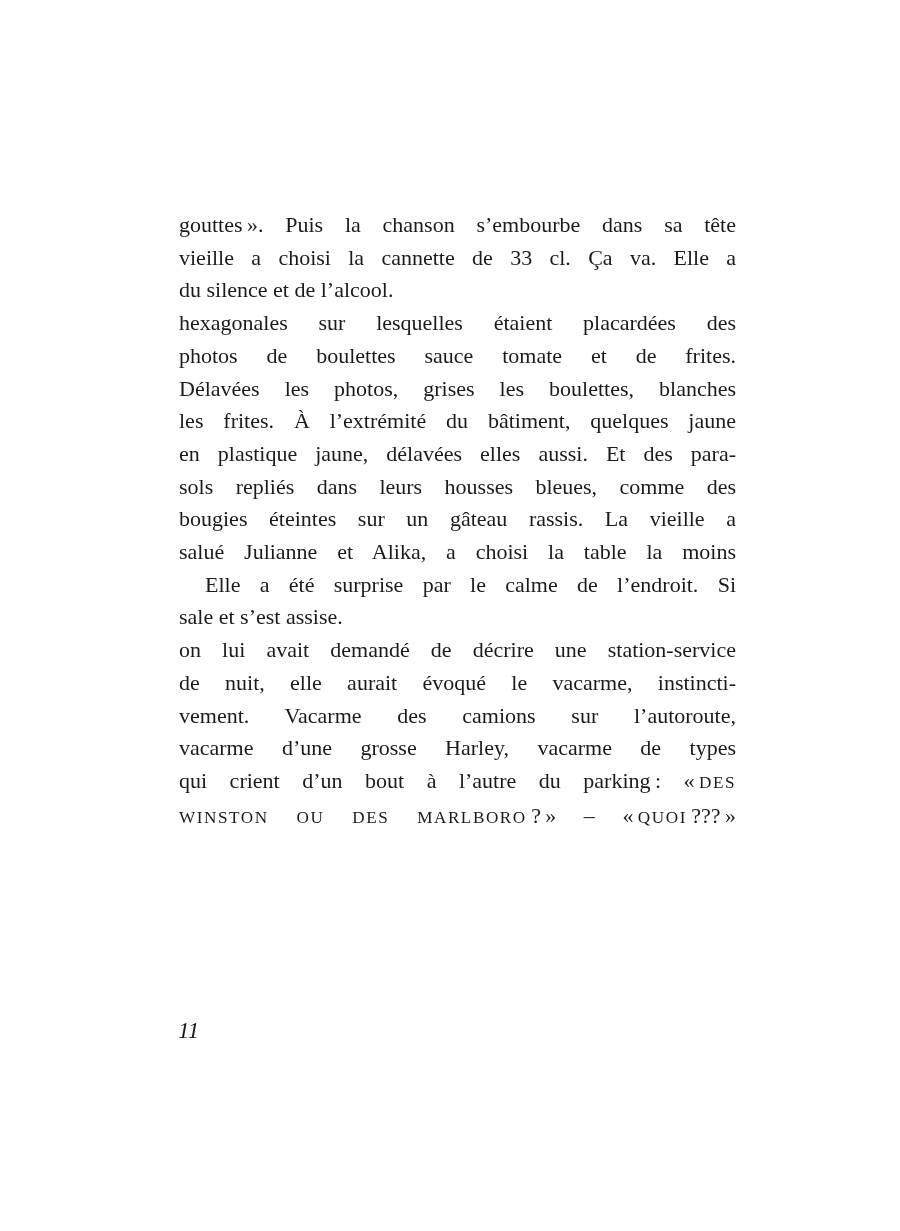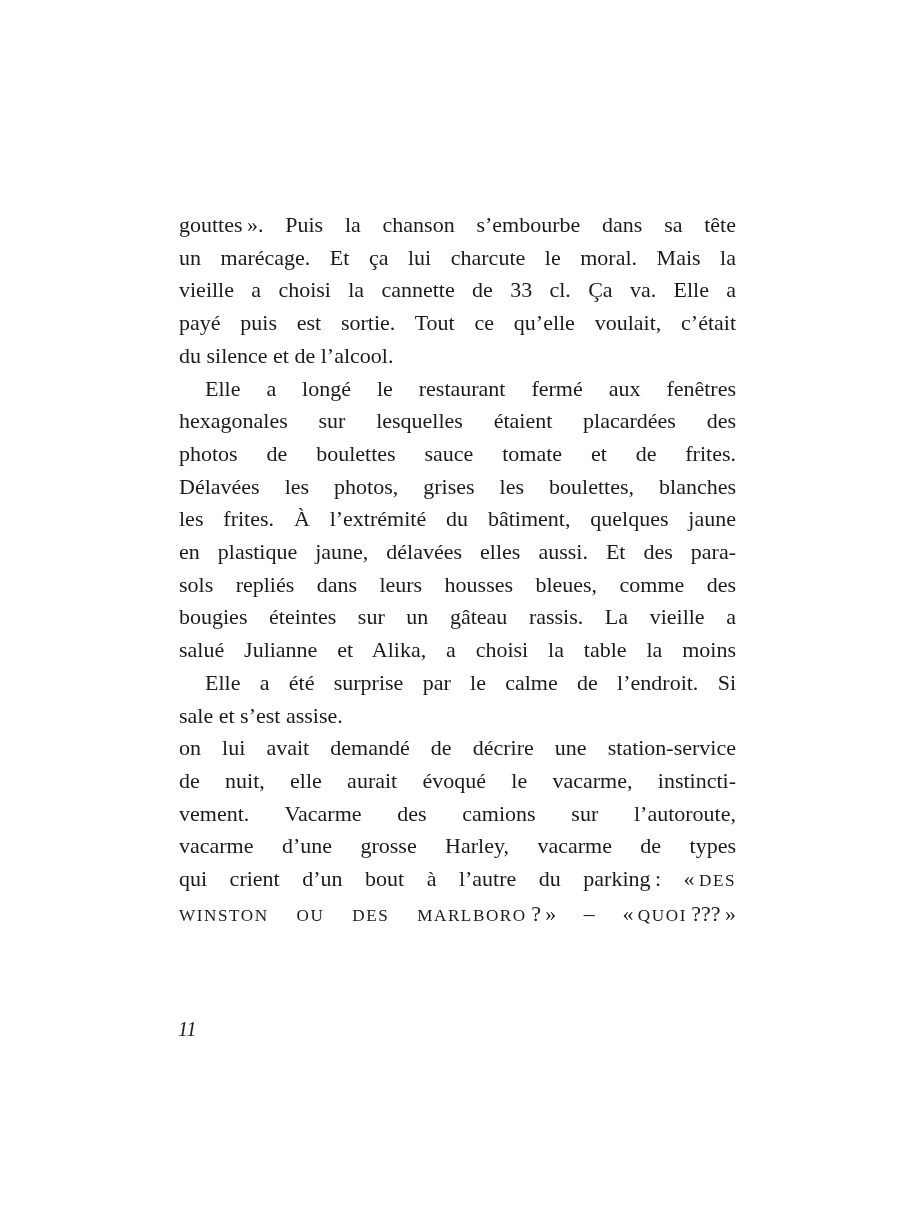--- a/index.html
+++ b/index.html
@@ -36,36 +36,33 @@
     text-indent: 26px;
   }
   .sc {
     font-size: 0.78em;
     letter-spacing: 0.09em;
   }
   .page-number {
     position: absolute;
     left: 178px;
     top: 1018px;
-    font-size: 20px;
+    font-size: 23px;
     font-style: italic;
     color: #1b1b1b;
   }
 </style>
 </head>
 <body>
 
 <div class="page">
   <div class="text-block" id="text-block">
       <div class="line just"><span class="">gouttes ». Puis la chanson s’embourbe dans sa tête</span></div>
-      <div class="line just"><span class="">un marécage. Et ça lui charcute le moral. Mais la</span></div>
       <div class="line just"><span class="">vieille a choisi la cannette de 33 cl. Ça va. Elle a</span></div>
-      <div class="line just"><span class="">payé puis est sortie. Tout ce qu’elle voulait, c’était</span></div>
       <div class="line"><span class="">du silence et de l’alcool.</span></div>
-      <div class="line just indent"><span class="">Elle a longé le restaurant fermé aux fenêtres</span></div>
       <div class="line just"><span class="">hexagonales sur lesquelles étaient placardées des</span></div>
       <div class="line just"><span class="">photos de boulettes sauce tomate et de frites.</span></div>
       <div class="line just"><span class="">Délavées les photos, grises les boulettes, blanches</span></div>
       <div class="line just"><span class="">les frites. À l’extrémité du bâtiment, quelques jaune</span></div>
       <div class="line just"><span class="">en plastique jaune, délavées elles aussi. Et des para-</span></div>
       <div class="line just"><span class="">sols repliés dans leurs housses bleues, comme des</span></div>
       <div class="line just"><span class="">bougies éteintes sur un gâteau rassis. La vieille a</span></div>
       <div class="line just"><span class="">salué Julianne et Alika, a choisi la table la moins</span></div>
       <div class="line just indent"><span class="">Elle a été surprise par le calme de l’endroit. Si</span></div>
       <div class="line"><span class="">sale et s’est assise.</span></div>

